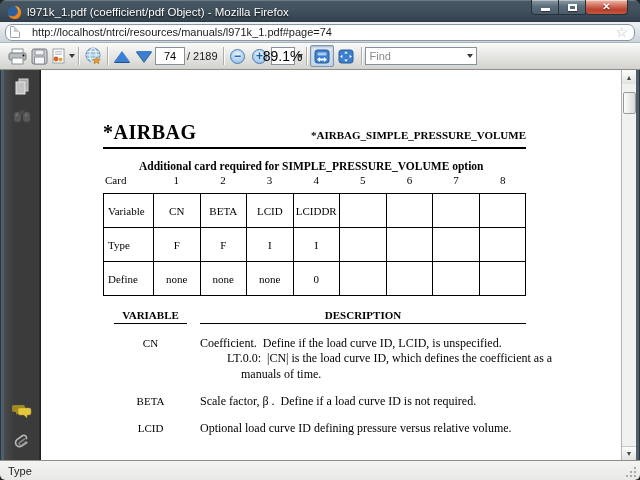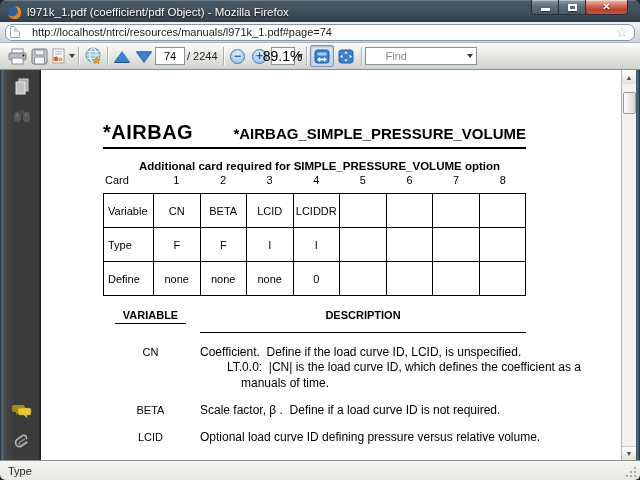--- a/index.html
+++ b/index.html
@@ -55,21 +55,21 @@
   .pagebox { width:30px; height:18px; border:1px solid #85919b; background:#fff; font-size:11px; text-align:center; font-family:"Liberation Sans",sans-serif; }
   .pagetotal { font-size:11px; color:#222; margin:0 2px; white-space:nowrap; }
   .zoombtn { width:15px; height:15px; border-radius:50%; border:1px solid #4d7fb4;
     background:radial-gradient(circle at 50% 35%,#eaf4fc,#aed0ee 60%,#7fb2de); color:#1a5fa6;
     font-size:12px; font-weight:bold; line-height:12px; text-align:center; }
   .zoomlevel { width:24px; height:18px; border:1px solid #85919b; background:#fff; font-size:14px;
     display:flex; align-items:center; justify-content:center; }
   .viewbtn { width:24px; height:22px; display:flex; align-items:center; justify-content:center; border-radius:2px; }
   .viewbtn.pressed { background:linear-gradient(180deg,#dfe9f3,#c3d6e8); border:1px solid #7f96aa; box-shadow:inset 0 1px 2px #9fb4c6; }
   .findwrap { width:112px; height:18px; border:1px solid #85919b; background:#fff; display:flex; align-items:center; }
-  .findinput { flex:1; border:none; outline:none; font-size:11px; padding:0 20px; height:14px; font-family:"Liberation Sans",sans-serif; color:#333; min-width:0; }
+  .findinput { flex:1; border:none; outline:none; font-size:11px; padding:0 4px; height:14px; font-family:"Liberation Sans",sans-serif; color:#333; min-width:0; }
   .findinput::placeholder { color:#8a8a8a; }
 
   
   .content { flex:1; display:flex; overflow:hidden; background:#3d3d3d; }
   .sidebar { width:36px; background:linear-gradient(90deg,#4a4a4a,#3b3b3b 30%); flex:none;
     display:flex; flex-direction:column; align-items:center; padding:8px 0 6px; gap:14px;
     border-right:1px solid #2c2c2c; }
   .side-spacer { flex:1; }
 
   .page { flex:1; background:#fff; position:relative; overflow:hidden; border-left:1px solid #1e1e1e; }
@@ -90,41 +90,41 @@
   .grip { position:absolute; right:3px; bottom:3px; width:11px; height:11px;
     background:
       radial-gradient(circle at 9px 2px,#aaa 1px,transparent 1.4px),
       radial-gradient(circle at 9px 6px,#aaa 1px,transparent 1.4px),
       radial-gradient(circle at 5px 6px,#aaa 1px,transparent 1.4px),
       radial-gradient(circle at 9px 10px,#aaa 1px,transparent 1.4px),
       radial-gradient(circle at 5px 10px,#aaa 1px,transparent 1.4px),
       radial-gradient(circle at 1px 10px,#aaa 1px,transparent 1.4px); }
 
   
-  .doc { position:absolute; left:62px; top:51px; width:423px; font-family:Liberation Sans, sans-serif; color:#000; }
+  .doc { position:absolute; left:62px; top:51px; width:423px; font-family:Liberation Serif, serif; color:#000; }
   .doc-header { display:flex; align-items:baseline; justify-content:space-between;
     border-bottom:2px solid #000; padding-bottom:3px; }
   .hleft { font-size:20px; font-weight:bold; letter-spacing:.5px; }
-  .hright { font-size:15px; font-weight:bold; }
+  .hright { font-size:11px; font-weight:bold; }
   .subtitle { font-size:11.5px; font-weight:bold; margin-top:11px;margin-left:36px; }
 
   .cardhead { display:grid; grid-template-columns:50px repeat(8,1fr); margin-top:2px; font-size:11px; }
   .chcell { text-align:center; }
   .chcell:first-child { text-align:left; padding-left:2px; }
 
   .ctable { display:grid; grid-template-columns:50px repeat(8,1fr); margin-top:7px;
     border-top:1px solid #000; border-left:1px solid #000; }
   .tcell { height:34px; border-right:1px solid #000; border-bottom:1px solid #000;
     font-size:11px; display:flex; align-items:center; justify-content:center; }
   .tcell.lbl { justify-content:flex-start; padding-left:4px; }
 
   .varshead { display:flex; margin-top:13px; font-size:11px; font-weight:bold; }
   .vh-left { width:95px; text-align:center; }
   .vh-left span { border-bottom:1px solid #000; padding:0 8px 2px; }
-  .vh-right { flex:1; margin-left:2px; text-align:center; border-bottom:1px solid #000; padding-bottom:11px; }
+  .vh-right { flex:1; margin-left:2px; text-align:center; border-bottom:1px solid #000; padding-bottom:2px; }
 
   .ventry { display:flex; margin-top:12px; }
   .vname { width:95px; text-align:center; font-size:11px; padding-top:1px; flex:none; }
   .vdesc { flex:1; margin-left:2px; font-size:12px; line-height:1.28; }
   .dline { white-space:pre; }
   .dline.i1 { padding-left:27px; }
   .dline.i2 { padding-left:41px; }
 
   svg { display:block; }
 </style>
@@ -199,21 +199,21 @@
       </svg>
     </div>
     <div class="tsep"></div>
     <div class="tbtn">
       <div class="nav-arrow nav-up"></div>
     </div>
     <div class="tbtn">
       <div class="nav-arrow nav-down"></div>
     </div>
     <input class="pagebox" value="74" style="">
-    <span class="pagetotal">/ 2244</span>
+    <span class="pagetotal">/ 2189</span>
     <div class="tsep"></div>
     <div class="tbtn">
       <div class="zoombtn">−</div>
     </div>
     <div class="tbtn">
       <div class="zoombtn">+</div>
     </div>
     <div class="zoomlevel">89.1%</div>
     <div class="dd-arrow"></div>
     <div class="tsep"></div>

